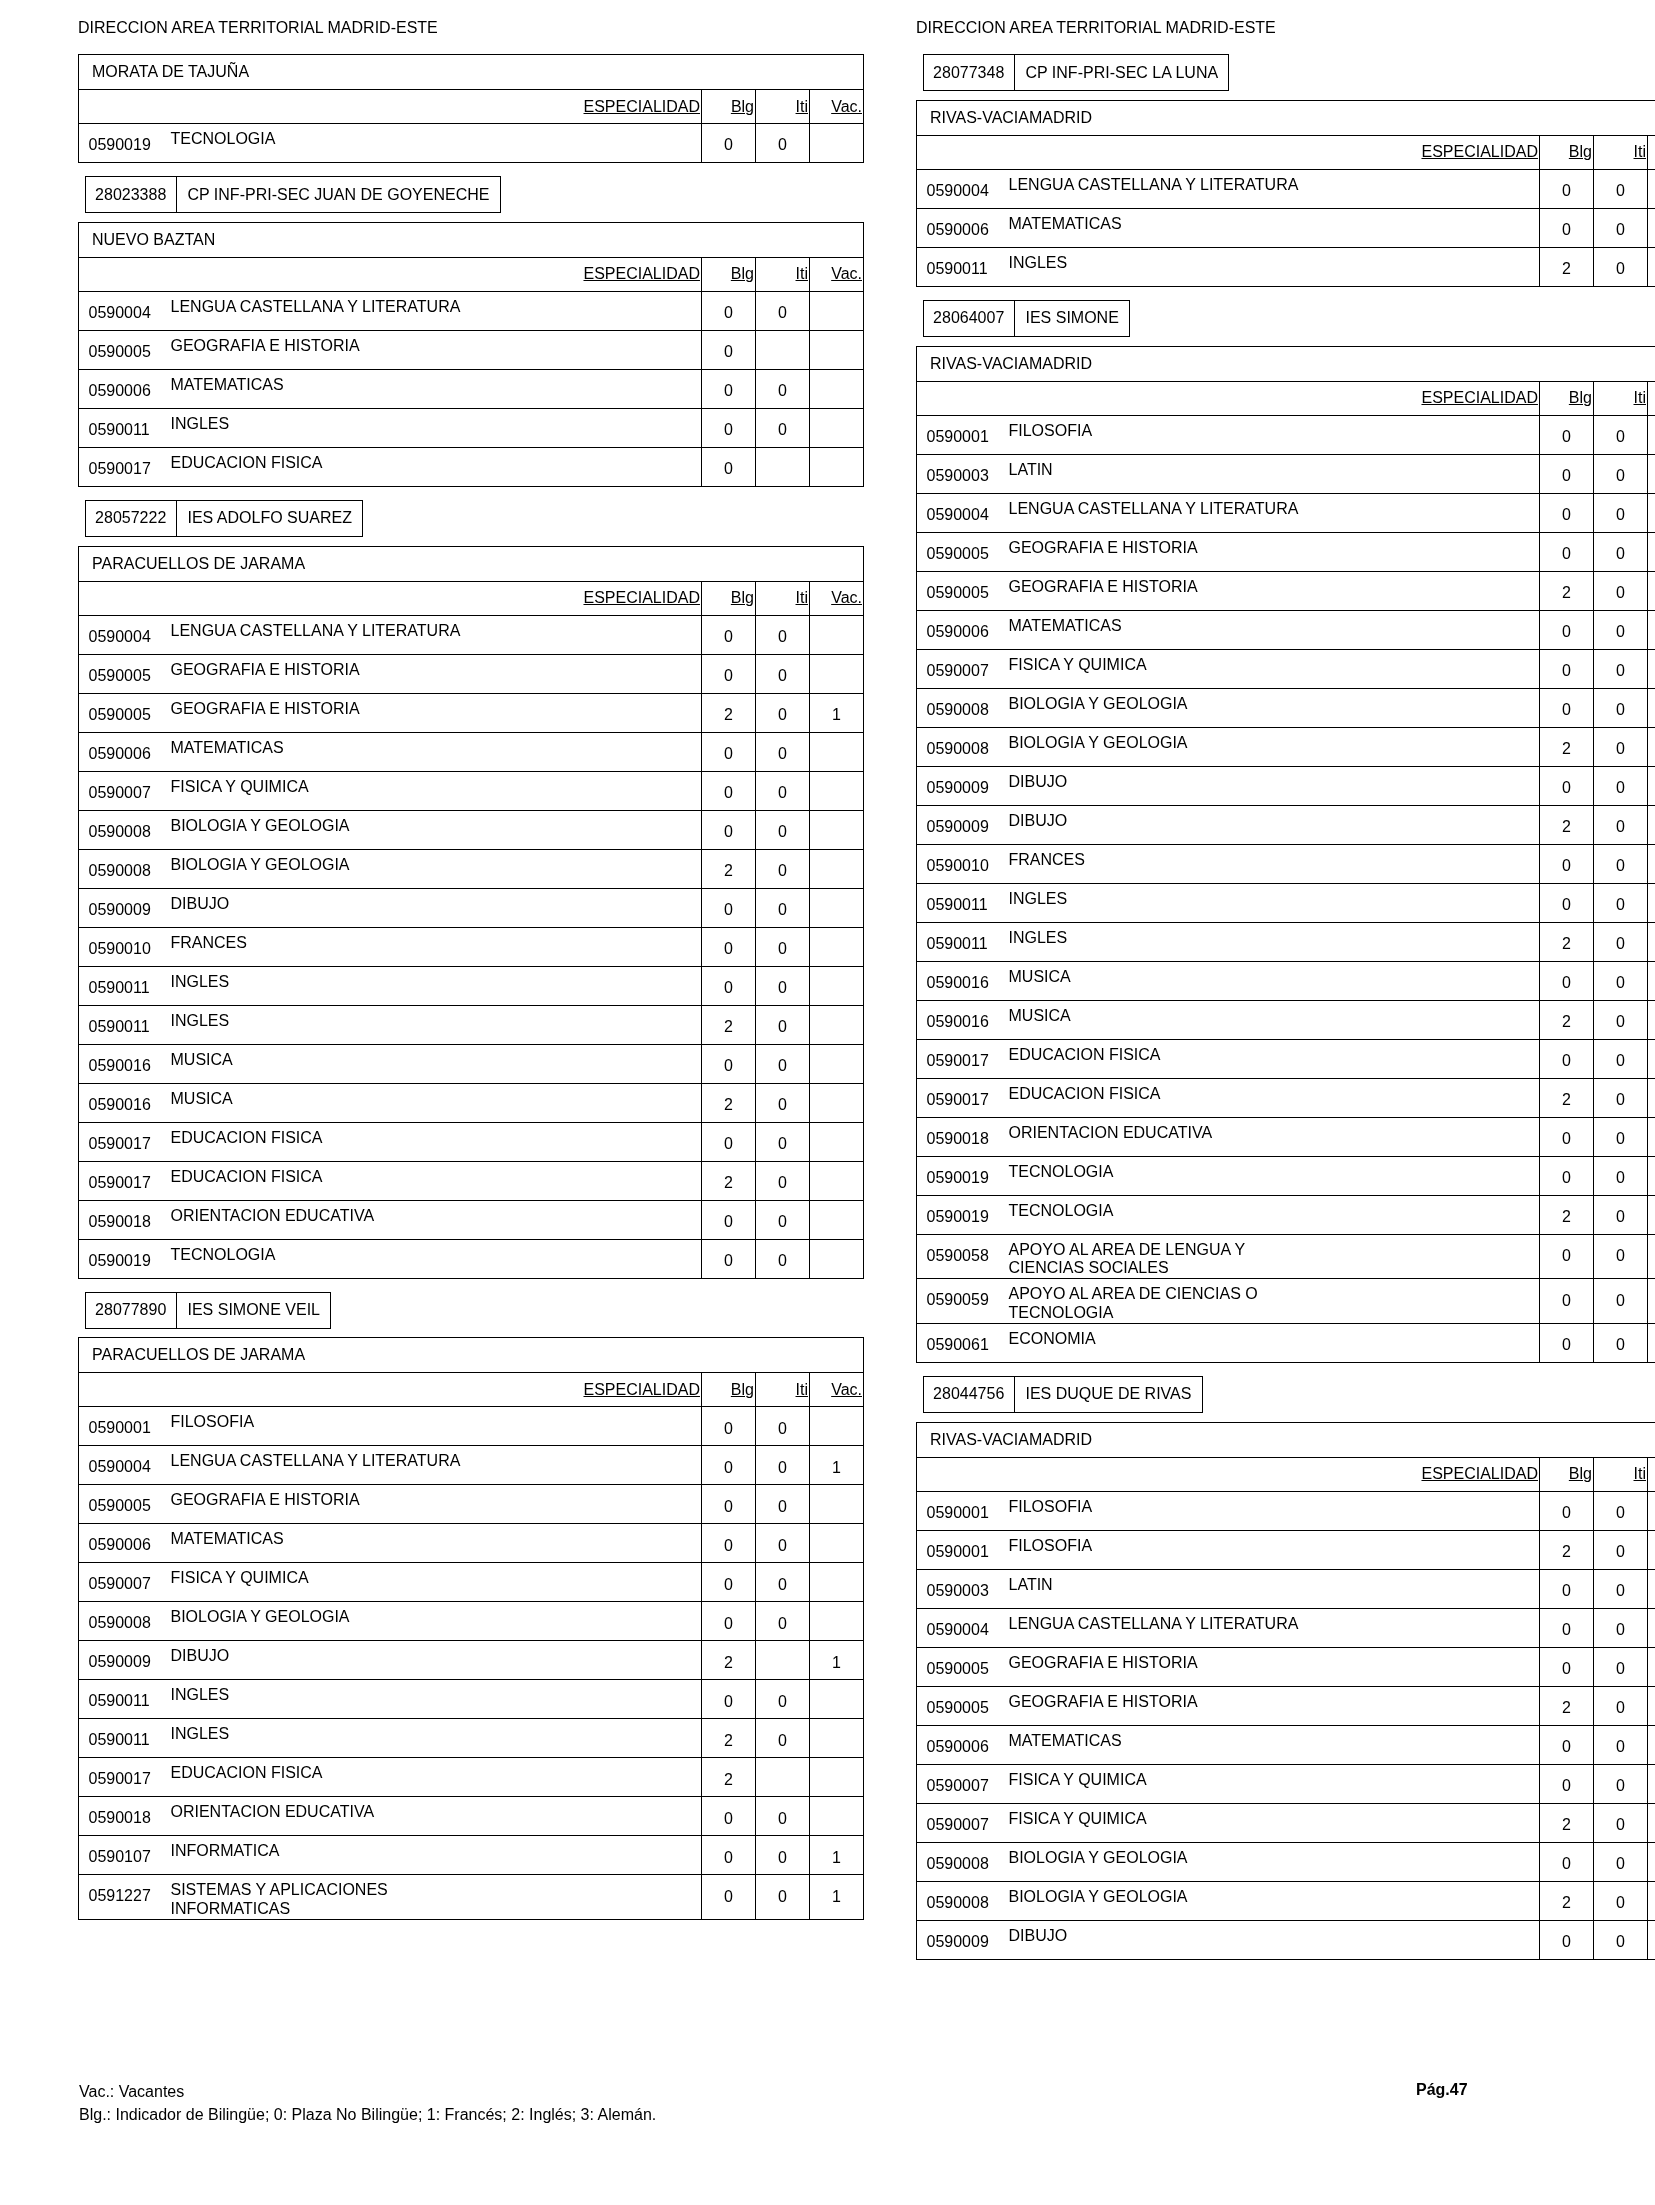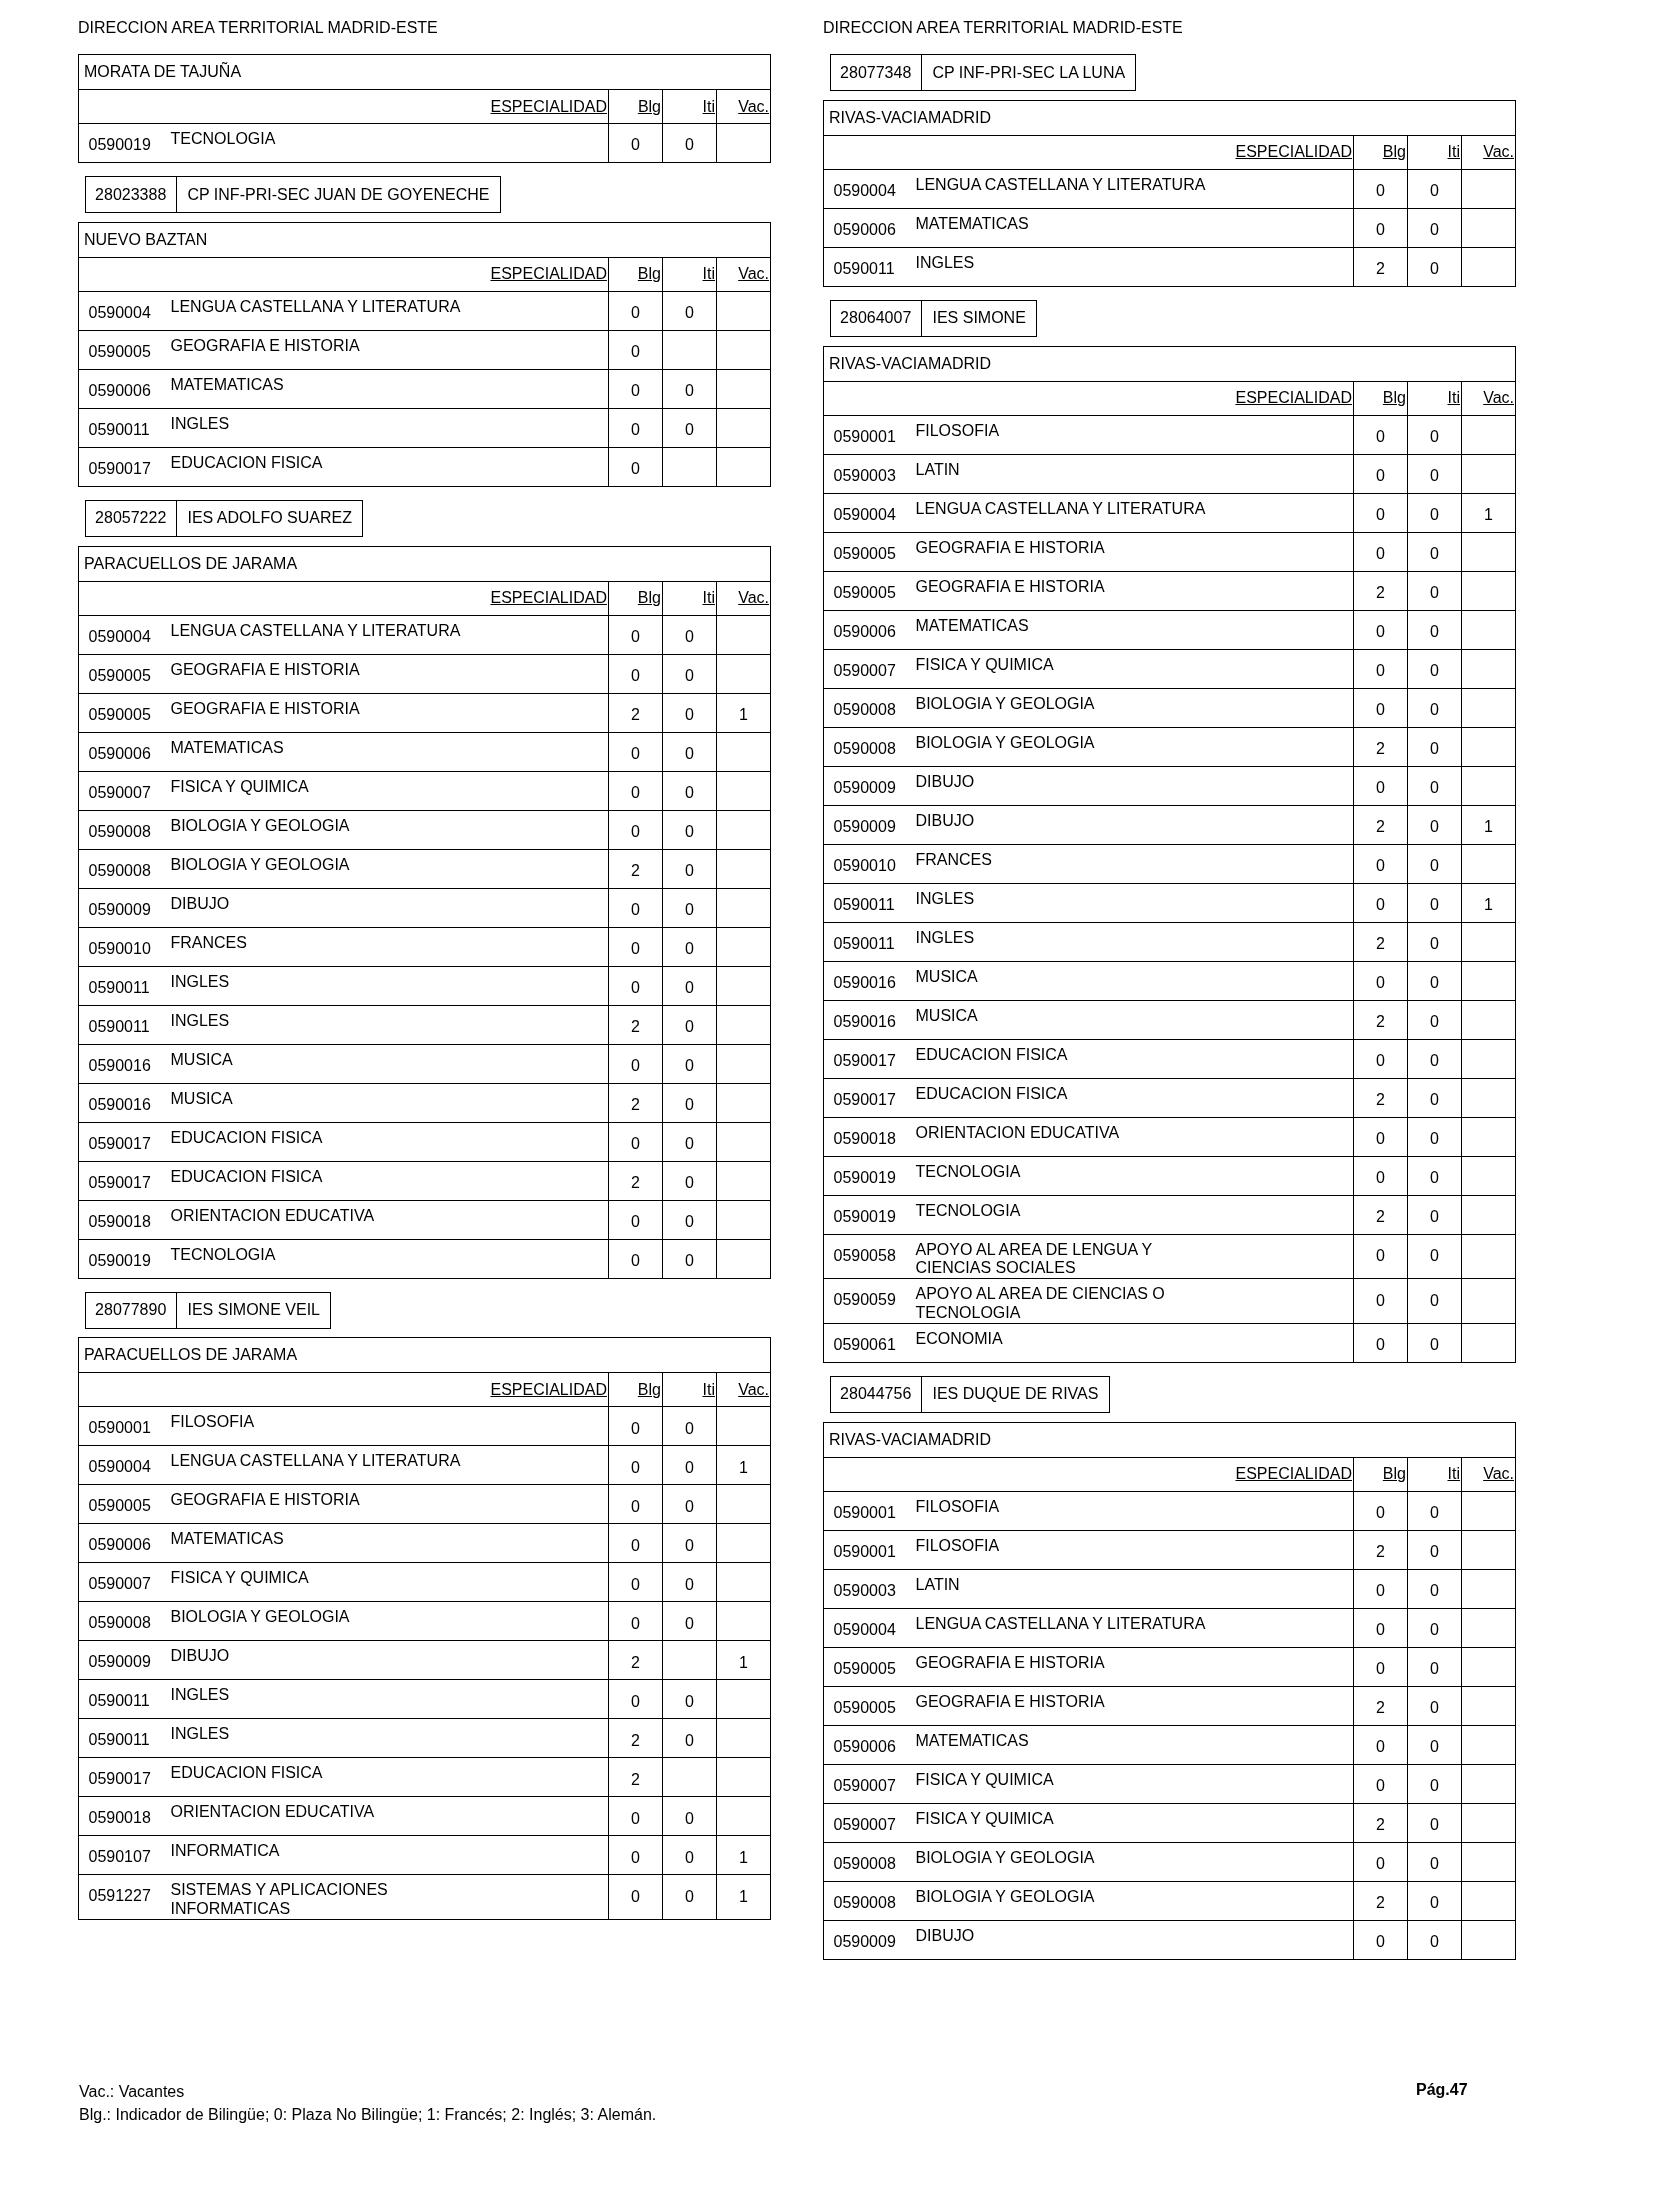--- a/index.html
+++ b/index.html
@@ -8,42 +8,42 @@
     width: 1655px;
     height: 2205px;
     background: #ffffff;
     color: #000000;
     font-family: "Liberation Sans", sans-serif;
     font-size: 16px;
     position: relative;
     overflow: hidden;
   }
   .page { display: flex; gap: 52px; padding: 19px 0 0 78px; }
-  .col { width: 693px; flex: 0 0 auto; }
+  .col { width: 786px; flex: 0 0 auto; }
   .col-header { height: 19px; margin-bottom: 16px; white-space: nowrap; }
 
   .school-block { margin-top: 13px; }
   .school-header {
     display: flex; align-items: stretch;
     border: 1.5px solid #000;
     width: fit-content; max-width: calc(100% - 7.3px);
     height: 37px; margin-left: 7.3px; overflow: hidden;
   }
   .school-header.full-width { width: calc(100% - 7.3px); }
   .school-code {
     flex: 0 0 91px; border-right: 1.5px solid #000;
     display: flex; align-items: center; padding-left: 8.8px;
   }
   .school-name { display: flex; align-items: center; padding: 0 10.2px; white-space: nowrap; }
 
   .spec-table { border-collapse: collapse; width: 100%; margin-top: 8.8px; table-layout: fixed; }
   .spec-table td, .spec-table th { border: 1.5px solid #000; font-weight: normal; }
   col.col-num { width: 54px; }
 
-  .location-row td { height: 35px; vertical-align: middle; text-align: left; padding-left: 5px; }
+  .location-row td { height: 35px; vertical-align: middle; text-align: left; padding-left: 13px; }
   .header-row th { height: 34px; vertical-align: middle; text-align: right; padding-left: 9.5px; text-decoration: underline; }
   .header-row th.c-num { padding-left: 6.6px; }
 
   .data-row td { height: 39px; vertical-align: top; }
   .cell-esp { padding-left: 9.5px; }
   .spec-code { display: inline-block; vertical-align: top; padding-top: 11px; width: 82px; }
   .spec-name { display: inline-block; vertical-align: top; padding-top: 5.1px; max-width: 292px; line-height: 18.3px; }
   .cell-num { text-align: center; padding-top: 12.4px; }
 
   .footer { position: absolute; left: 79px; top: 2080px; line-height: 23px; }

